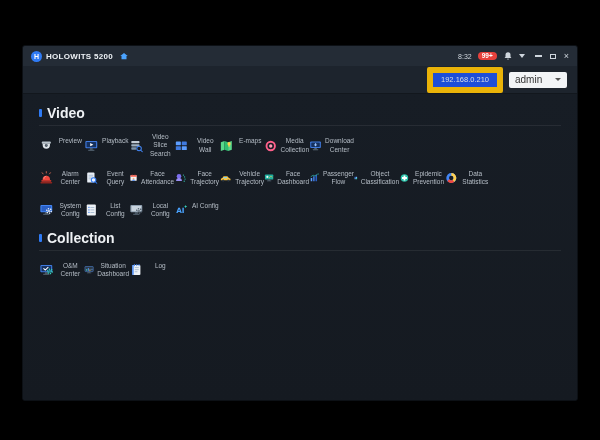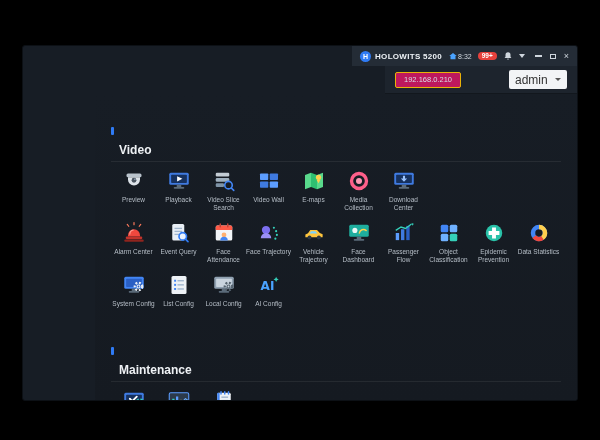--- a/index.html
+++ b/index.html
@@ -4,21 +4,21 @@
 <style>
   * { margin:0; padding:0; box-sizing:border-box; }
   html,body { background:#000; }
   body { font-family:"Liberation Sans","DejaVu Sans",sans-serif; }
   .stage { position:relative; width:600px; height:440px; background:#000; overflow:hidden; }
 
   .app-window {
     position:absolute; left:22px; top:45px; width:556px; height:356px;
     background:#171d25; border-radius:3px; overflow:hidden;
     box-shadow:0 0 12px rgba(0,0,0,.8); border:1px solid #0c1015;
-    display:flex; flex-direction:column;align-items:flex-end;
+    display:flex; flex-direction:column;
   }
 
   
   .titlebar {
     height:20px; background:#242c36; display:flex; align-items:center;
     padding:0 8px; flex:0 0 auto;
   }
   .logo-badge { width:11px; height:11px; border-radius:50%; background:#2f7bf5;
     color:#fff; font-size:7px; font-weight:bold; display:flex; align-items:center;
     justify-content:center; margin-right:4px; }
@@ -35,38 +35,38 @@
   .wc-min { width:7px; height:1.5px; background:#cfd6dd; cursor:pointer; }
   .wc-max { width:6px; height:5px; border:1px solid #cfd6dd; cursor:pointer; }
   .wc-close { color:#cfd6dd; font-size:9px; line-height:1; cursor:pointer; }
 
   
   .subbar {
     height:28px; background:#1d242d; border-bottom:1px solid #12171d;
     display:flex; align-items:center; justify-content:flex-end; gap:6px;
     padding:0 10px; flex:0 0 auto;
   }
-  .ip-box { background:#be185d; border:1px solid #eab308; border-radius:2px;
+  .ip-box { background:#1d4ed8; border:6px solid #eab308; border-radius:2px;
     color:#d7dee6; font-size:7.5px; padding:2.5px 8px; cursor:pointer; }
-  .user-select { background:#f2f4f6; border-radius:2px; color:#333; font-size:12px;
+  .user-select { background:#f2f4f6; border-radius:2px; color:#333; font-size:10px;
     padding:2.5px 6px; min-width:58px; display:flex; align-items:center;
-    justify-content:space-between; cursor:pointer;margin-left:42px; }
+    justify-content:space-between; cursor:pointer; }
   .user-caret { width:0; height:0; border-left:3px solid transparent;
     border-right:3px solid transparent; border-top:3.5px solid #555; margin-left:6px; }
 
   
   .app-content { flex:1; padding:11px 16px 0 16px; overflow:hidden;
     background:linear-gradient(180deg,#171d25 0%,#151a21 100%); }
   .app-section { margin-bottom:8px; }
   .section-header { display:flex; align-items:center; gap:5px;
     border-bottom:1px solid rgba(255,255,255,.07); padding-bottom:4px; }
   .section-bullet { width:3px; height:8px; background:#2f7bf5; border-radius:1px; }
-  .section-title { color:#eef1f4; font-size:12px; font-weight:bold;margin-top:38px; }
+  .section-title { color:#eef1f4; font-size:14px; font-weight:bold; }
   .tile-row { display:flex; margin-top:7px; }
-  .tile { width:45px; display:flex; flex-direction:column; align-items:center;
+  .tile { width:45px; display:flex; flex-direction:row; align-items:center;
     gap:3px; cursor:pointer; }
   .tile-icon { width:24px; height:24px; display:block; }
   .tile-icon svg { width:100%; height:100%; display:block; }
   .tile-label { color:#b6bec7; font-size:6.5px; line-height:1.3; text-align:center;
     min-height:17px; width:45px; }
 </style>
 </head>
 <body>
 
 <div class="stage">
@@ -365,21 +365,21 @@
                   <path d="M25.5 5 l1.1 2.4 2.4 1.1 -2.4 1.1 -1.1 2.4 -1.1 -2.4 -2.4 -1.1 2.4 -1.1 z" fill="#35d0ba"></path>
                 </svg>
               </span>
               <div class="tile-label">AI Config</div>
             </div>
           </div>
         </section>
         <section class="app-section">
           <div class="section-header">
             <span class="section-bullet"></span>
-            <span class="section-title">Maintenance</span>
+            <span class="section-title">Collection</span>
           </div>
           <div class="tile-row">
             <div class="tile">
               <span class="tile-icon">
                 <svg viewBox="0 0 32 32">
                   <rect x="3" y="5" width="26" height="16" rx="2" fill="#3f7ae0"></rect>
                   <rect x="5.5" y="7.5" width="21" height="11" rx="1" fill="#16315e"></rect>
                   <path d="M10.5 13 l3.2 3.2 6 -6" stroke="#ffffff" stroke-width="2.4" fill="none" stroke-linecap="round"></path>
                   <rect x="13" y="21" width="6" height="3" fill="#5b6b7a"></rect>
                   <rect x="9" y="24" width="14" height="2.2" rx="1" fill="#5b6b7a"></rect>

